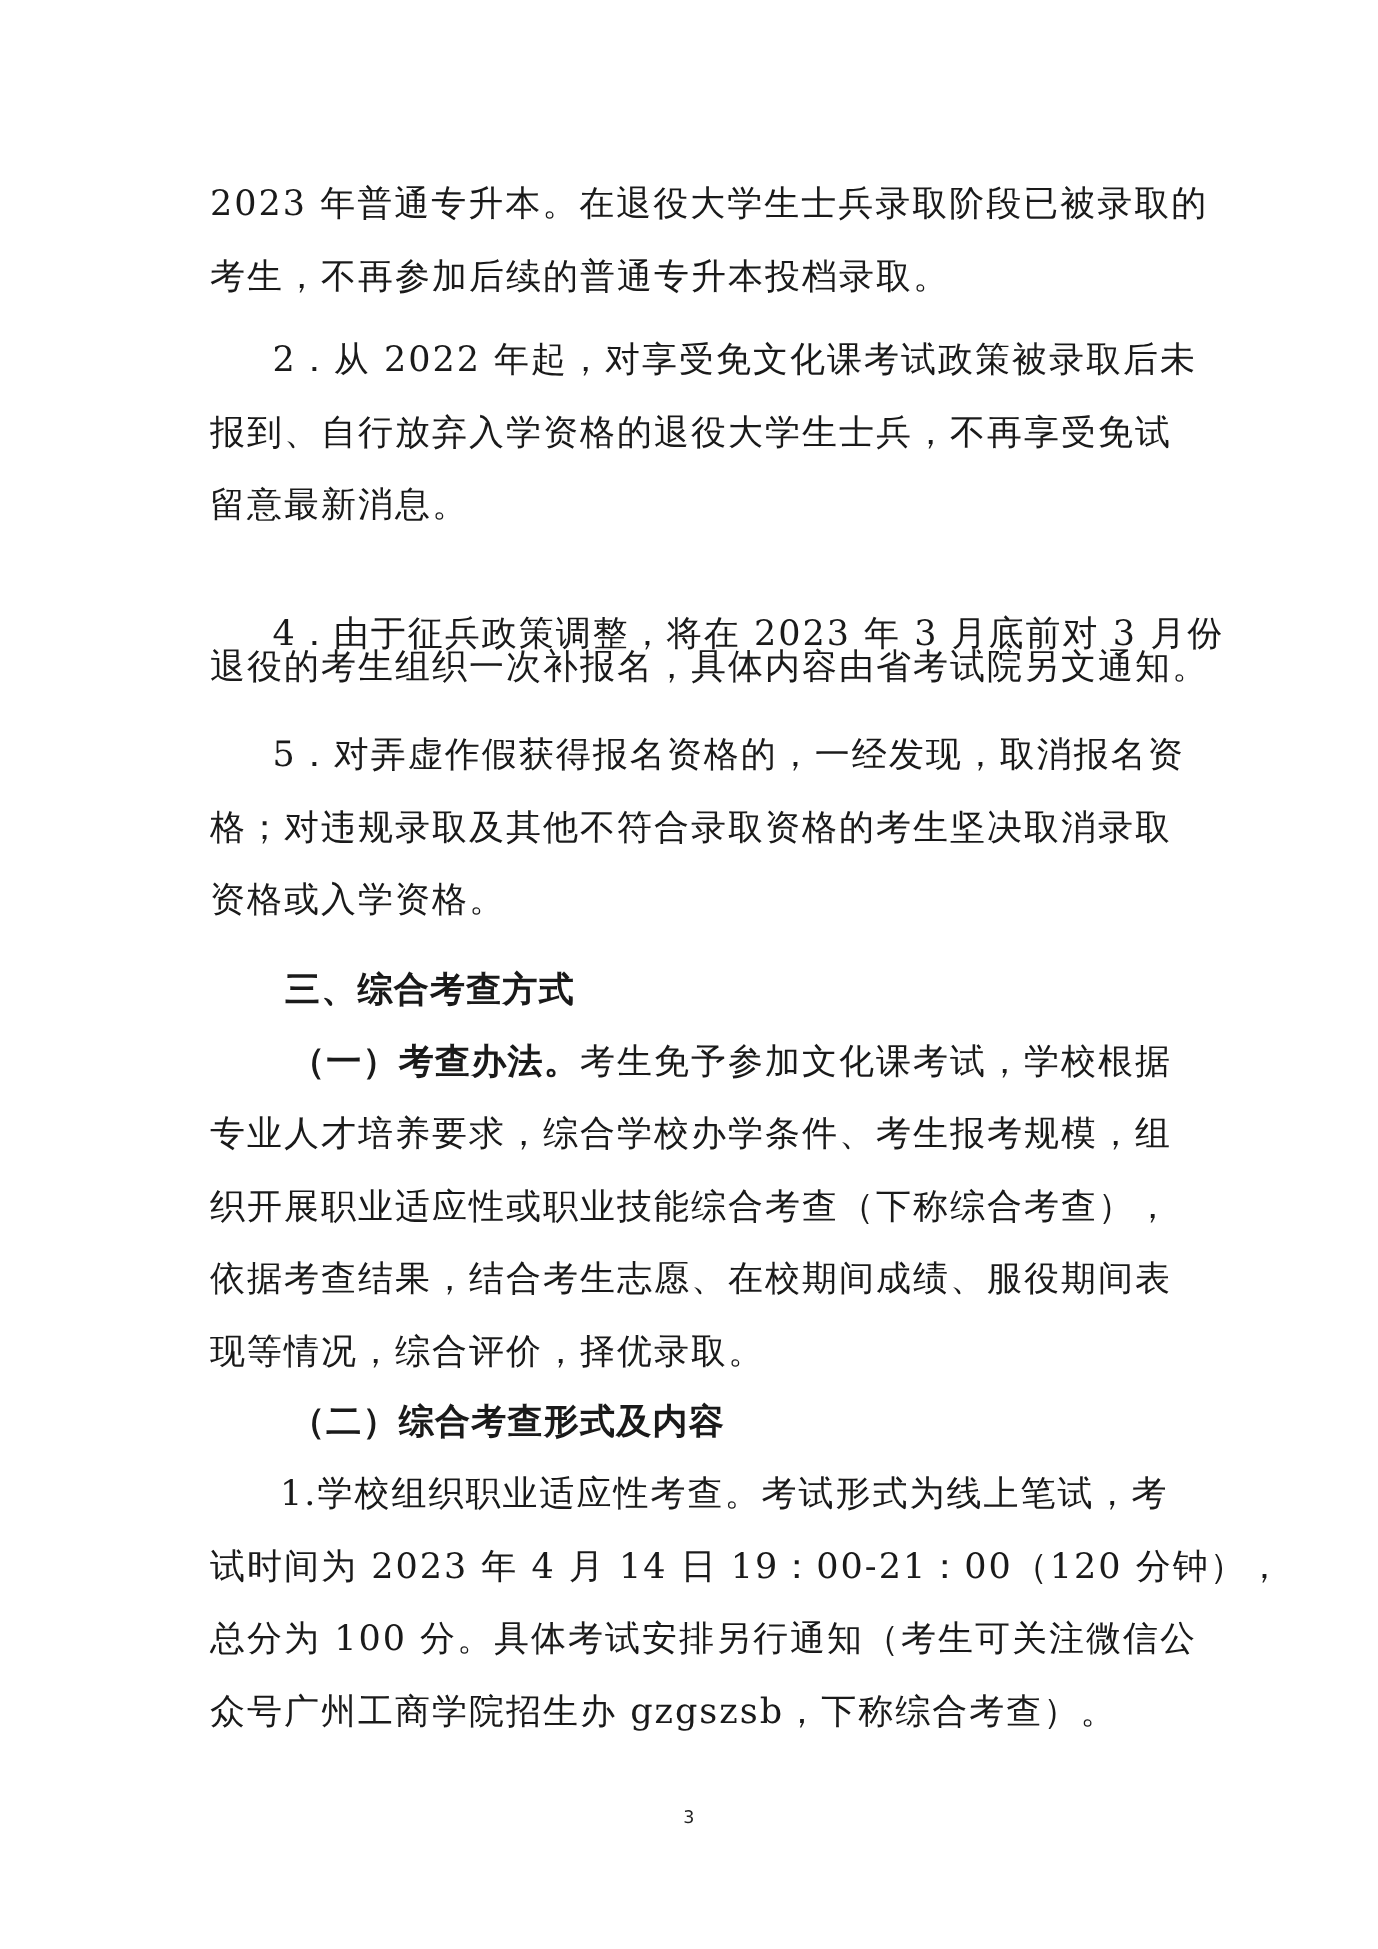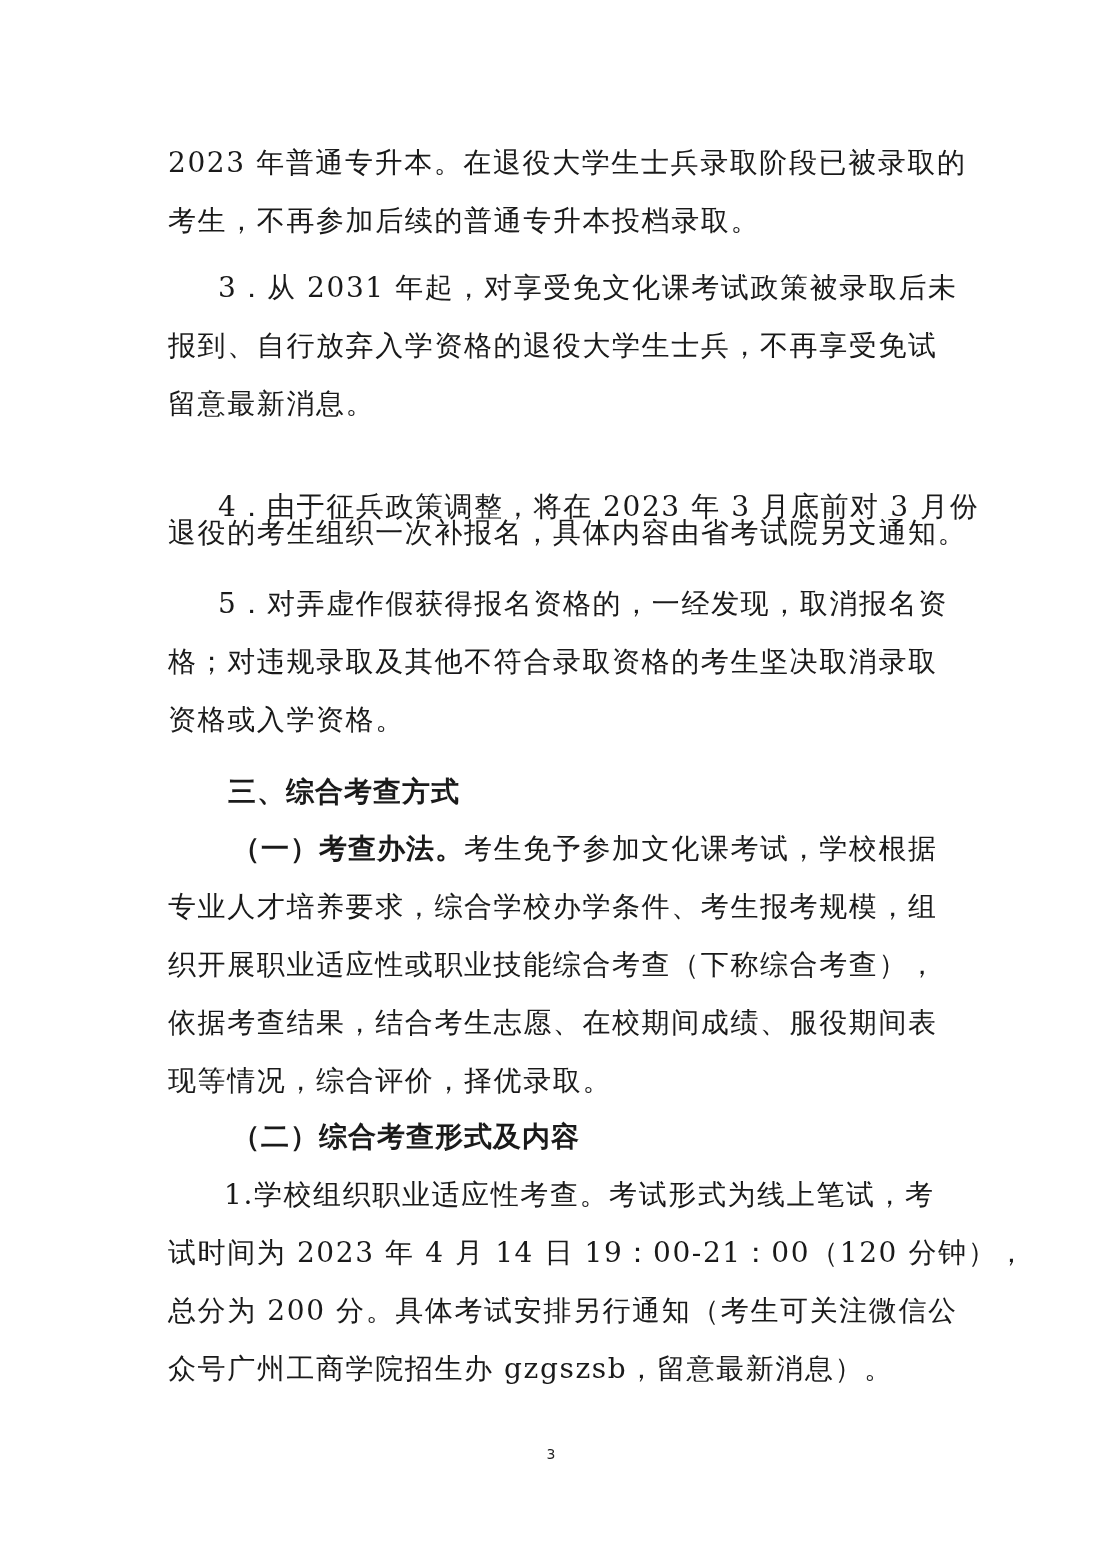--- a/index.html
+++ b/index.html
@@ -43,21 +43,21 @@
     }
   </style>
 </head>
 <body>
 
 <div class="page">
 
   <div class="line" style="top:143px;">2023 年普通专升本。在退役大学生士兵录取阶段已被录取的</div>
   <div class="line" style="top:201px;">考生，不再参加后续的普通专升本投档录取。</div>
 
-  <div class="line indent" style="top:268px;">3．从 2031 年起，对享受免文化课考试政策被录取后未</div>
+  <div class="line indent" style="top:268px;">2．从 2022 年起，对享受免文化课考试政策被录取后未</div>
   <div class="line" style="top:326px;">报到、自行放弃入学资格的退役大学生士兵，不再享受免试</div>
   <div class="line" style="top:384px;">留意最新消息。</div>
 
   <div class="line indent" style="top:455px;margin-top:32px;">4．由于征兵政策调整，将在 2023 年 3 月底前对 3 月份</div>
   <div class="line" style="top:513px;">退役的考生组织一次补报名，具体内容由省考试院另文通知。</div>
 
   <div class="line indent" style="top:584px;">5．对弄虚作假获得报名资格的，一经发现，取消报名资</div>
   <div class="line" style="top:642px;text-align:center;">格；对违规录取及其他不符合录取资格的考生坚决取消录取</div>
   <div class="line" style="top:700px;">资格或入学资格。</div>
 
@@ -68,17 +68,17 @@
   </div>
   <div class="line" style="top:887px;">专业人才培养要求，综合学校办学条件、考生报考规模，组</div>
   <div class="line" style="top:945px;">织开展职业适应性或职业技能综合考查（下称综合考查），</div>
   <div class="line" style="top:1003px;">依据考查结果，结合考生志愿、在校期间成绩、服役期间表</div>
   <div class="line" style="top:1061px;">现等情况，综合评价，择优录取。</div>
 
   <div class="line bold" style="top:1117px; left:232px;text-align:center;">（二）综合考查形式及内容</div>
 
   <div class="line" style="top:1175px; left:224px;">1.学校组织职业适应性考查。考试形式为线上笔试，考</div>
   <div class="line" style="top:1233px;">试时间为 2023 年 4 月 14 日 19：00-21：00（120 分钟），</div>
-  <div class="line" style="top:1291px;">总分为 200 分。具体考试安排另行通知（考生可关注微信公</div>
-  <div class="line" style="top:1349px;">众号广州工商学院招生办 gzgszsb，留意最新消息）。</div>
+  <div class="line" style="top:1291px;">总分为 100 分。具体考试安排另行通知（考生可关注微信公</div>
+  <div class="line" style="top:1349px;">众号广州工商学院招生办 gzgszsb，下称综合考查）。</div>
 
   <div class="page-number">3</div>
 </div>
 
 </body></html>

